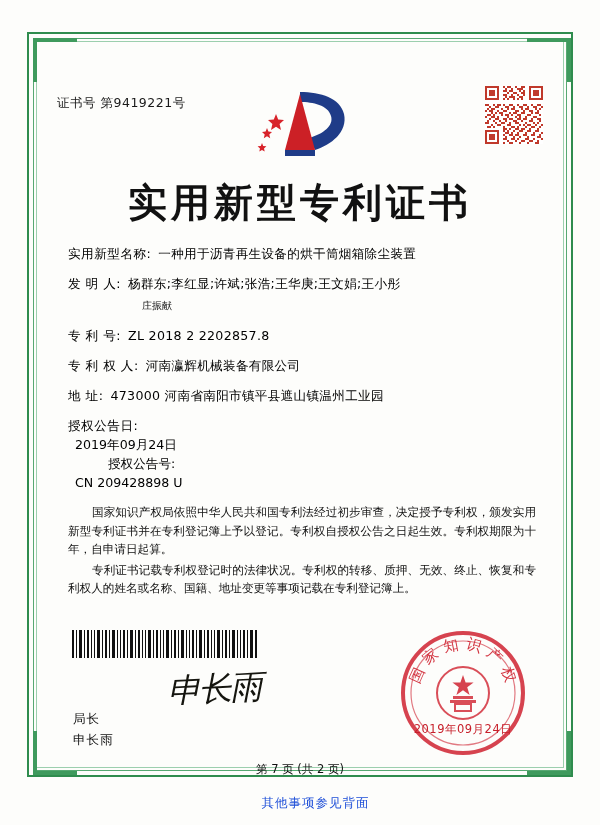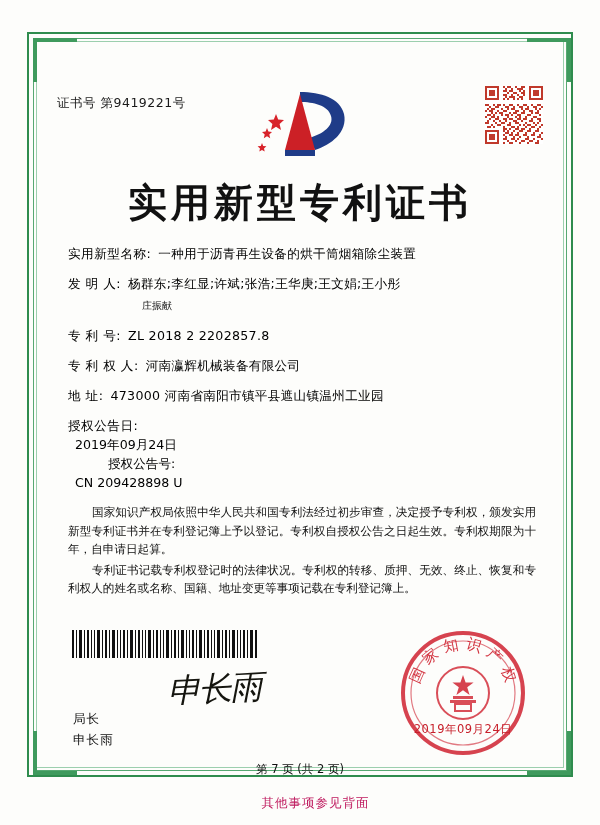--- a/index.html
+++ b/index.html
@@ -213,21 +213,21 @@
     text-align: center;
     font-size: 11.5px;
     color: #111;
   }
   .footer-note {
     position: absolute;
     left: 0; right: 0;
     top: 795px;
     text-align: center;
     font-size: 12.5px;
-    color: #be185d;
+    color: #1d4ed8;
     letter-spacing: 1px;
     padding-left: 31px;
   }
 </style>
 </head>
 <body>
 
 <div class="page">
 
   <div class="border-outer"></div>

